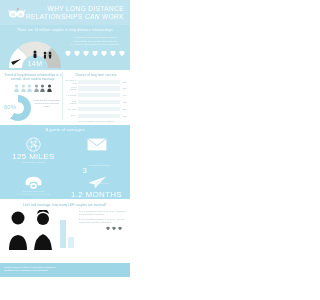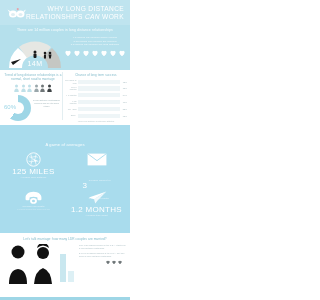--- a/index.html
+++ b/index.html
@@ -203,23 +203,23 @@
   .bar-src {
     color:#b9c9cd;
     font-size:1.9px;
     text-align:center;
     margin-top:1px;
   }
 
   
   .avg {
     background:#a9dced;
-    height:108px;
-    position:relative;
-    padding-top:17px;
+    height:74px;
+    position:relative;
+    padding-top:2px;
   }
   .avg-head {
     color:#ffffff;
     font-size:4px;
     text-align:center;
     letter-spacing:.2px;
     opacity:.95;
   }
   .avg-grid {
     display:flex;

